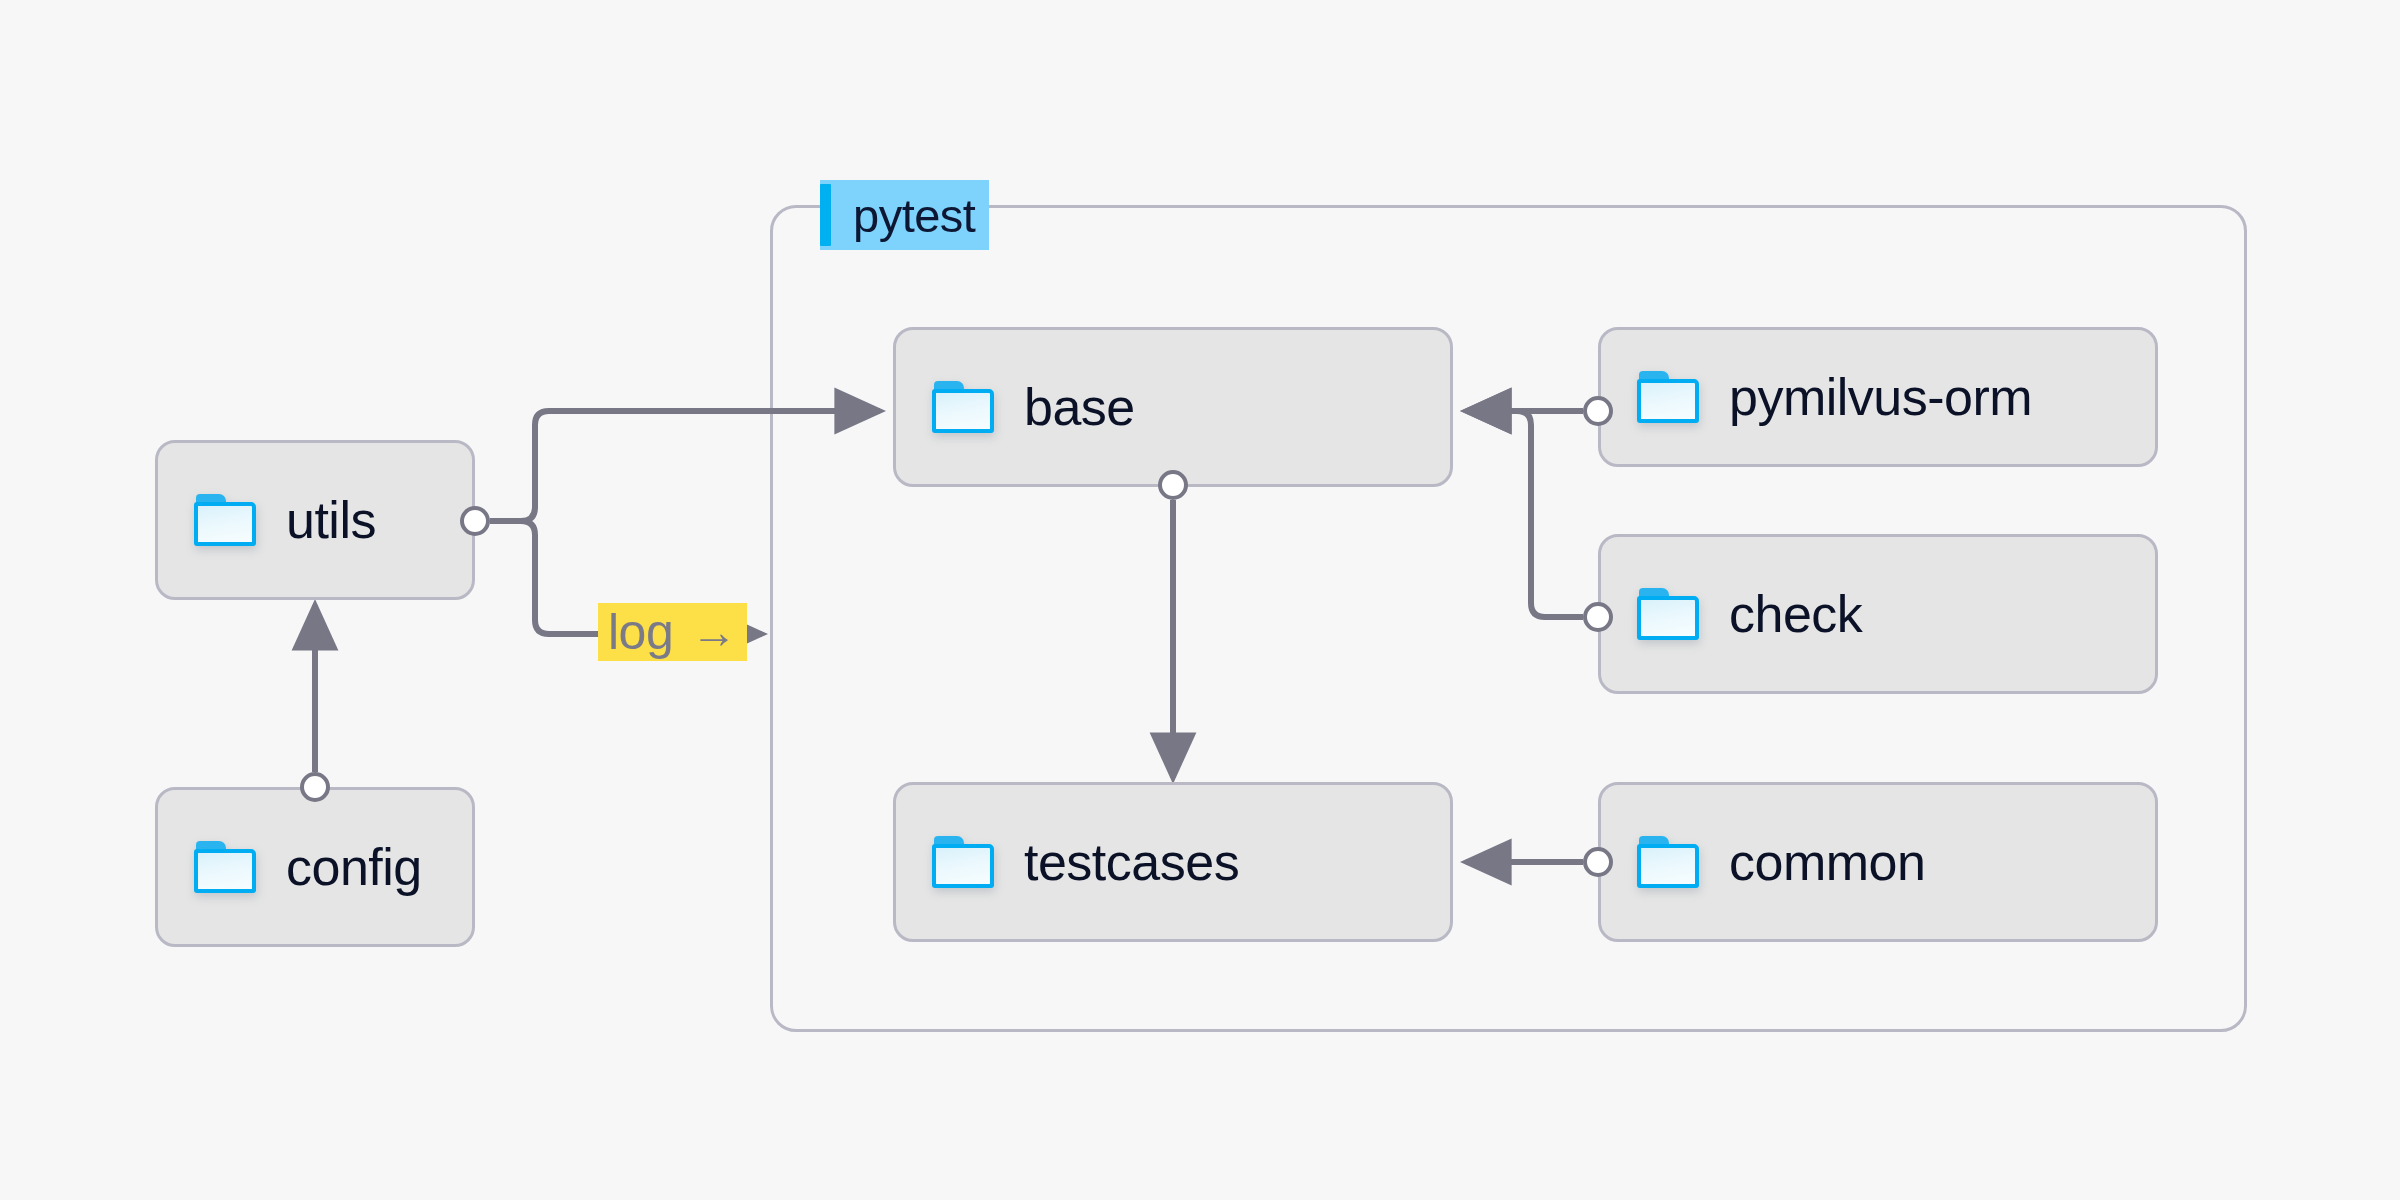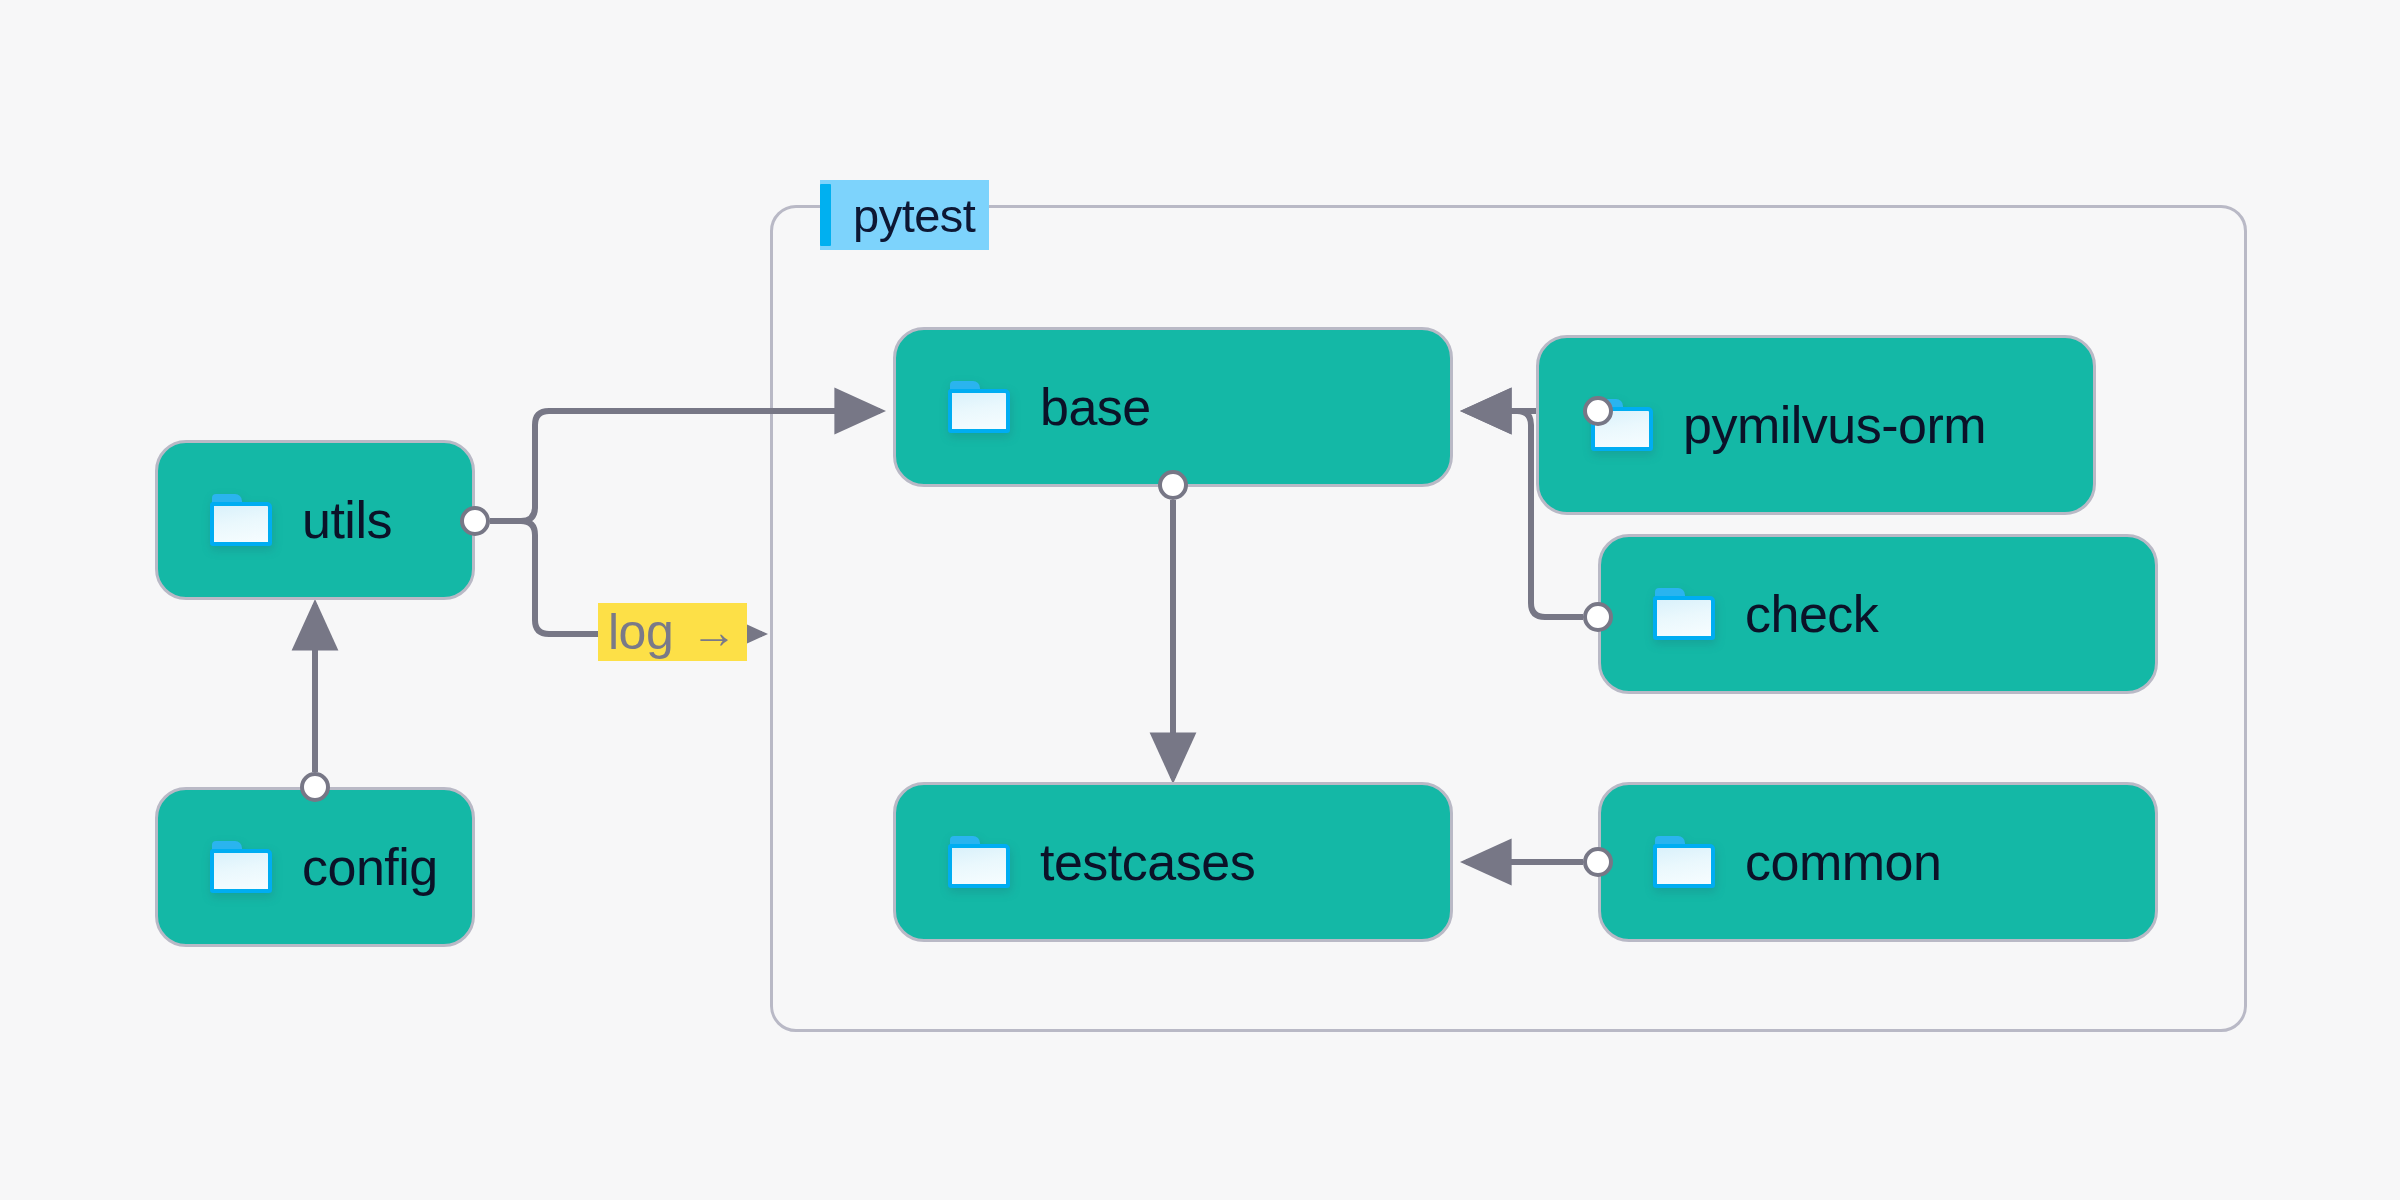--- a/index.html
+++ b/index.html
@@ -49,27 +49,27 @@
   }
   .group-label-text {
     font-size: 47px;
     color: #0d1733;
     letter-spacing: -0.5px;
     white-space: nowrap;
   }
   
   .node {
     position: absolute;
-    background: #14b8a6;
+    background: #e5e5e5;
     border: 3px solid #b9b9c6;
-    border-radius: 31px;
+    border-radius: 20px;
     box-sizing: border-box;
     display: flex;
     align-items: center;
-    padding-left: 52px;
+    padding-left: 36px;
     z-index: 4;
   }
   .node-label {
     font-size: 52px;
     color: #0b1228;
     letter-spacing: -0.5px;
     white-space: nowrap;
     margin-left: 30px;
   }
   
@@ -216,21 +216,21 @@
   <div class="port" style="left:1158px; top:470px;"></div>
 
   <div class="node" style="left:893px; top:782px; width:560px; height:160px;">
     <span class="folder">
       <span class="tab"></span>
         <span class="body"></span>
     </span>
     <span class="node-label">testcases</span>
   </div>
 
-  <div class="node" style="left:1536px; top:327px; width:560px; height:180px;margin-top:8px;">
+  <div class="node" style="left:1598px; top:327px; width:560px; height:140px;">
     <span class="folder">
       <span class="tab"></span>
         <span class="body"></span>
     </span>
     <span class="node-label">pymilvus-orm</span>
   </div>
   <div class="port" style="left:1583px; top:396px;"></div>
 
   <div class="node" style="left:1598px; top:534px; width:560px; height:160px;">
     <span class="folder">

